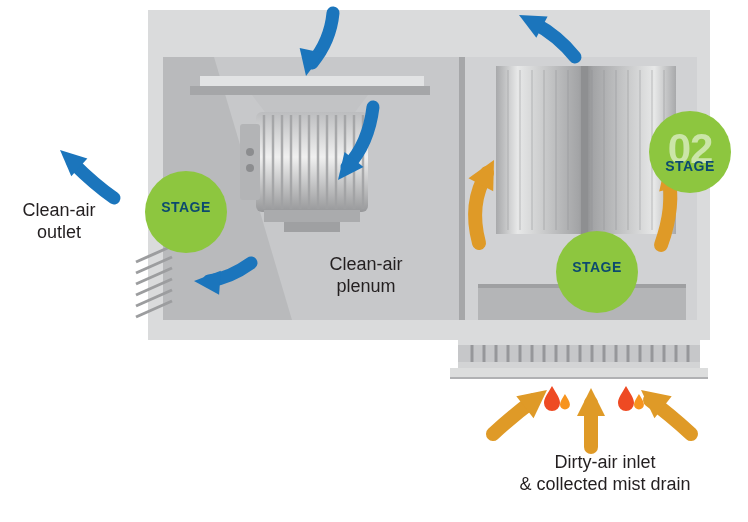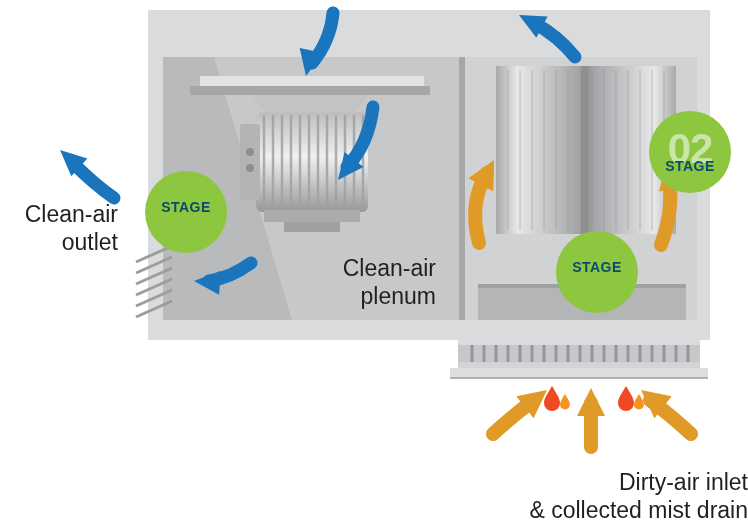--- a/index.html
+++ b/index.html
@@ -8,28 +8,28 @@
     --green:#8dc63f;
     --text:#231f20;
   }
   html,body{margin:0;padding:0;background:#ffffff;}
   body{font-family:"Liberation Sans", sans-serif;}
   .stage-wrap{position:relative;width:748px;height:522px;overflow:hidden;background:#ffffff;}
   .diagram-svg{position:absolute;left:0;top:0;}
   .label{
     position:absolute;
     color:var(--text);
-    font-size:23px;
+    font-size:18px;
     line-height:1.22;
-    text-align:right;
+    text-align:center;
     white-space:pre-line;
   }
   .label-outlet{left:0px;top:200px;width:118px;}
   .label-plenum{left:296px;top:254px;width:140px;}
-  .label-dirty{left:462px;top:468px;width:286px;}
+  .label-dirty{left:462px;top:452px;width:286px;}
   .badge{
     position:absolute;
     width:82px;height:82px;
     border-radius:50%;
     background:var(--green);
     display:flex;flex-direction:column;
     align-items:center;justify-content:center;
     text-align:center;
   }
   .badge-num{

